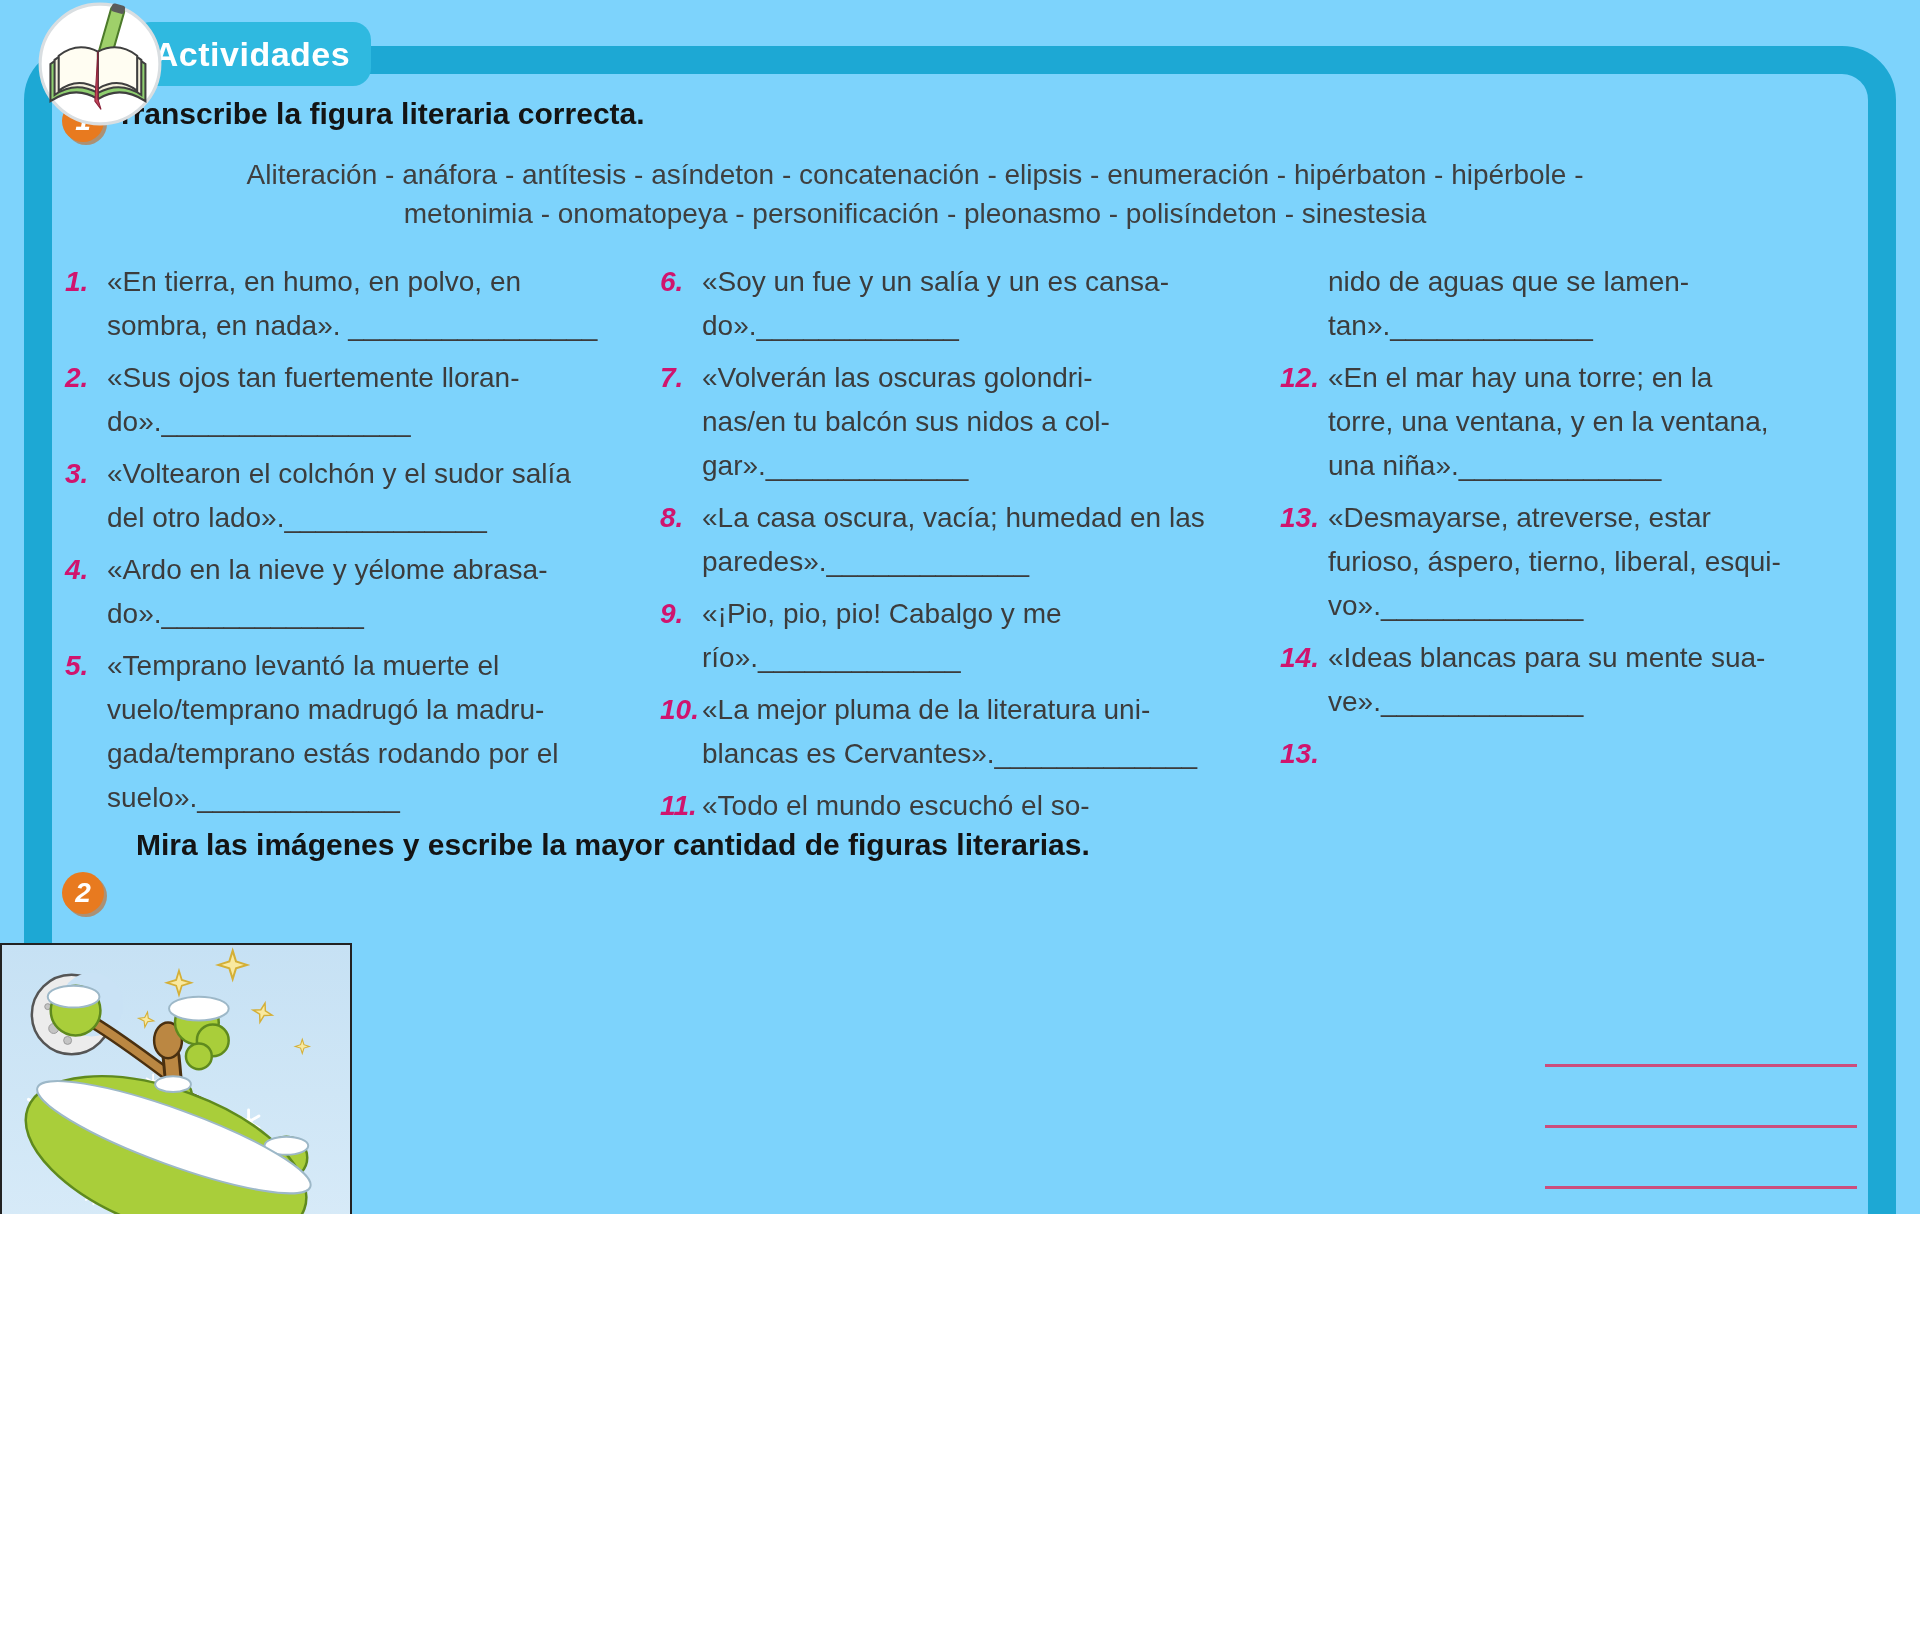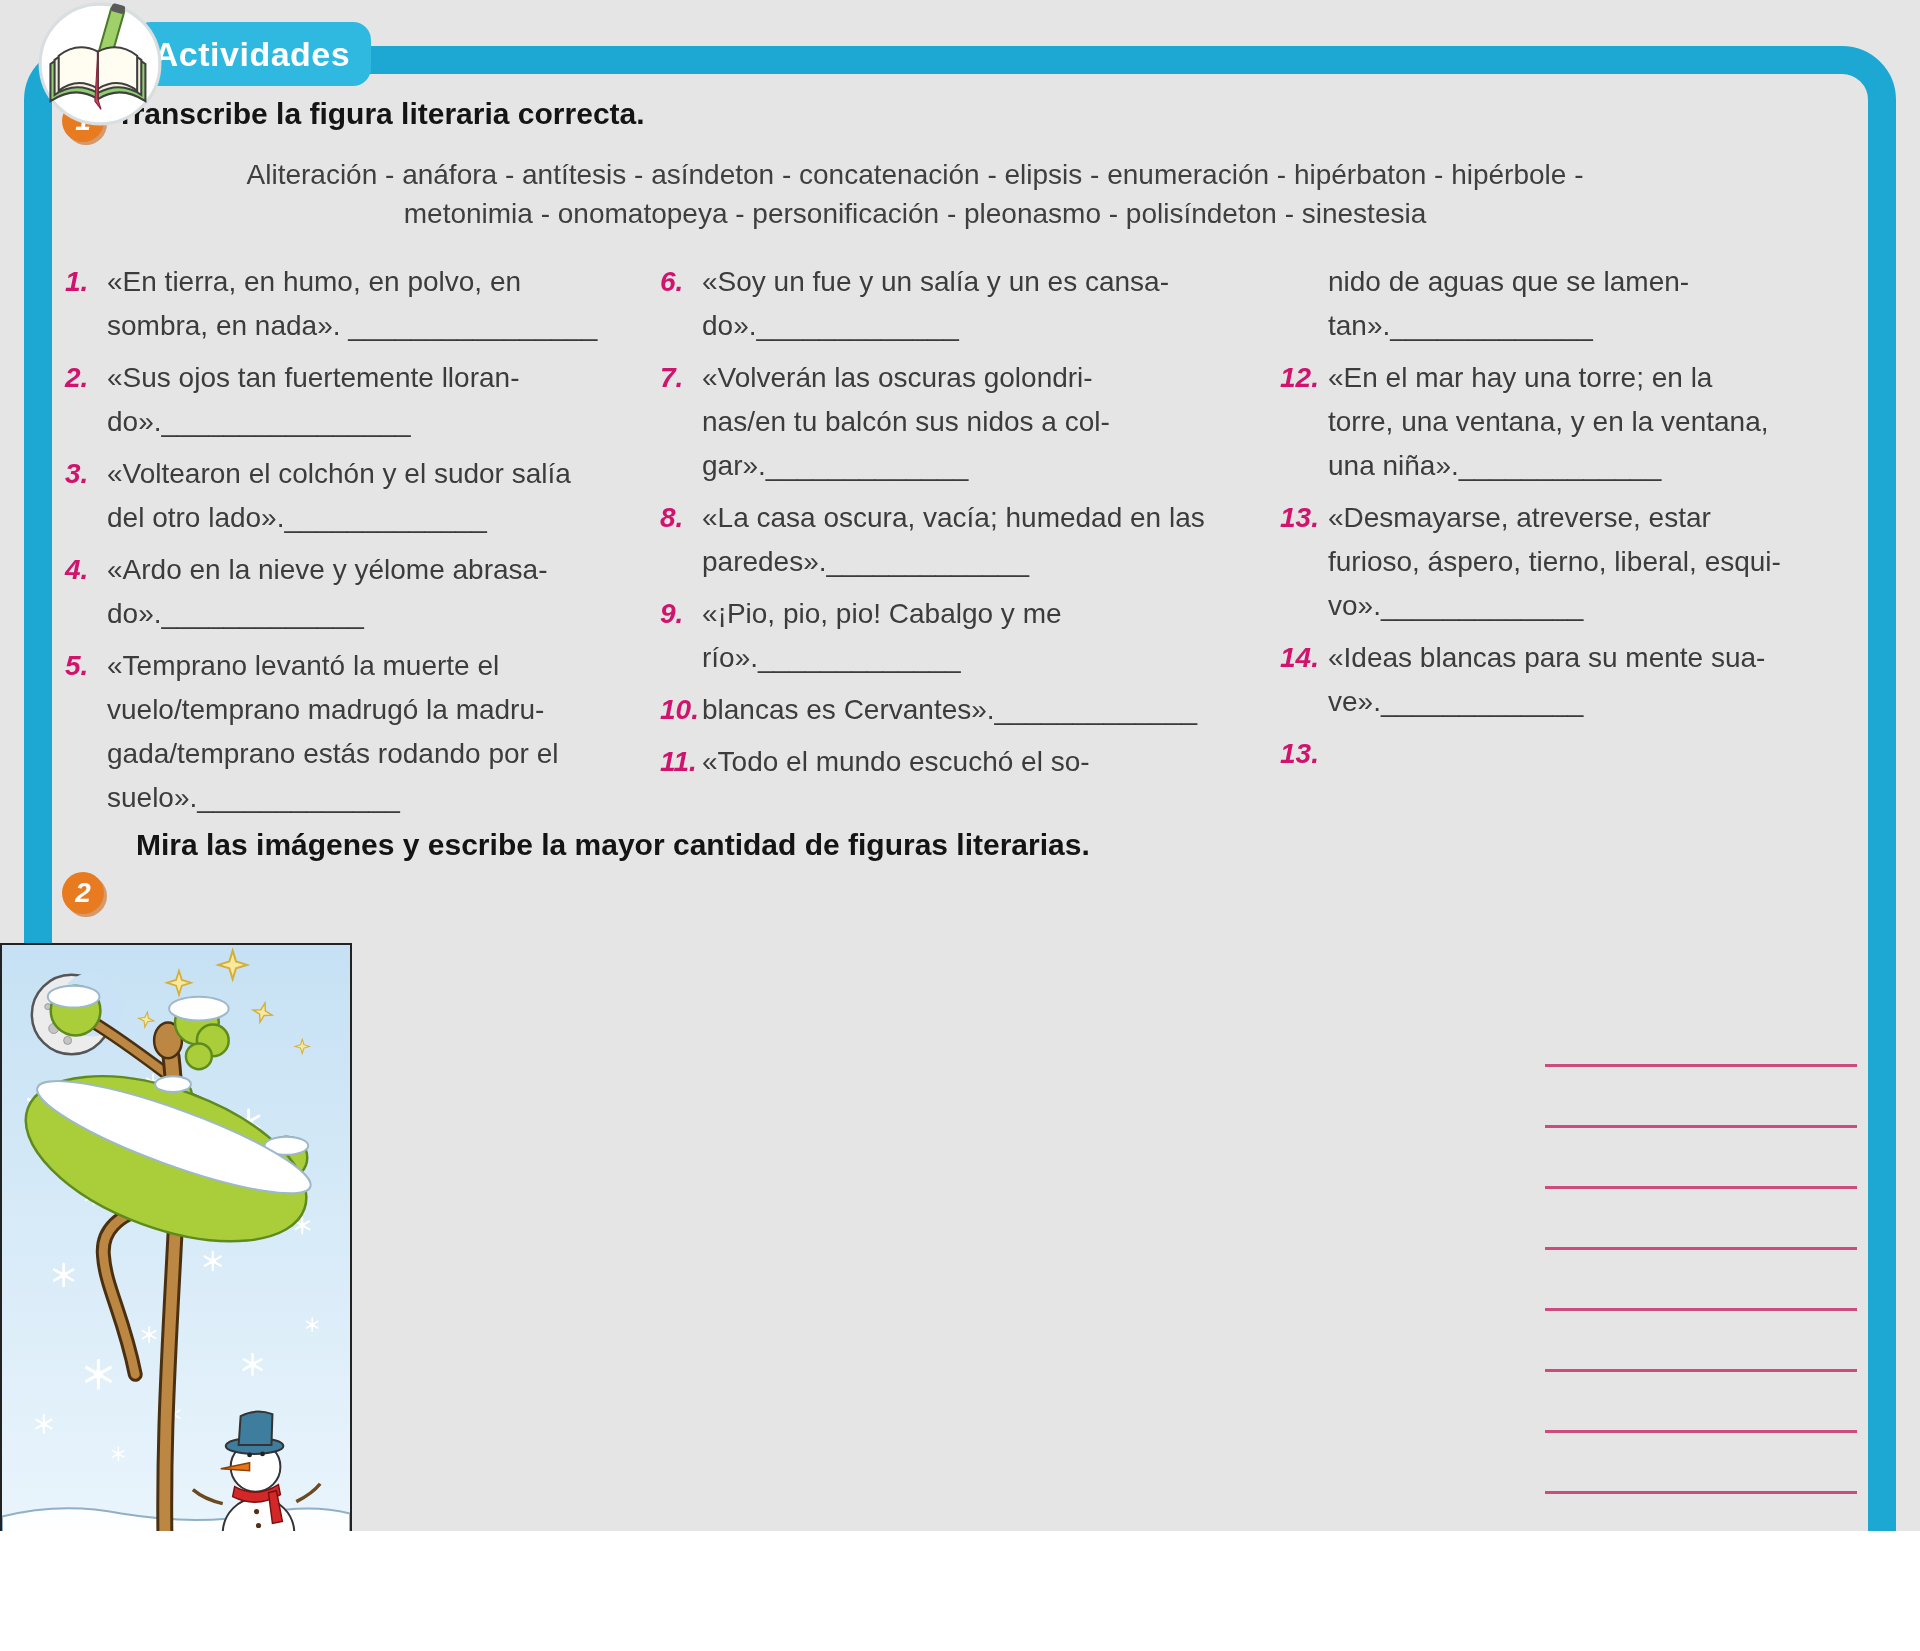--- a/index.html
+++ b/index.html
@@ -1,16 +1,16 @@
 <!DOCTYPE html>
 <html style="--cyan: #1da8d4; --tab-cyan: #2fb9e0; --orange: #e87a1f; --pink-num: #d0146e; --pink-line: #cc4d7d;"><head>
 <meta charset="utf-8">
 <style>
   html,body{margin:0;padding:0;background:#fff;}
-  .page{position:relative;width:1920px;height:1531px;background:#e5e5e5;overflow:hidden;
+  .page{position:relative;width:1920px;height:1214px;background:#7dd3fc;overflow:hidden;
         font-family:"Liberation Sans",sans-serif;color:#3c3c3c;}
   .frame{position:absolute;left:24px;top:46px;width:1872px;height:1588px;box-sizing:border-box;
          border:28px solid var(--cyan,#1da8d4);border-radius:54px;}
   .tab{position:absolute;left:133px;top:22px;width:238px;height:64px;background:var(--tab-cyan,#2fb9e0);
        border-radius:18px;z-index:3;display:flex;align-items:center;justify-content:center;}
   .tab span{color:#fff;font-weight:bold;font-size:34px;letter-spacing:.5px;}
   .logo{position:absolute;left:36px;top:0;width:128px;height:128px;z-index:4;}
   .badge{position:absolute;width:42px;height:42px;border-radius:50%;background:var(--orange,#e87a1f);
          box-shadow:3px 3px 0 rgba(201,102,26,.6);display:flex;align-items:center;justify-content:center;z-index:2;}
   .badge span{color:#fff;font-weight:bold;font-style:italic;font-size:28px;}
@@ -133,20 +133,21 @@
         <div class="item">
           <span class="num">9.</span>
           <div class="lines">
             <div>«¡Pio, pio, pio! Cabalgo y me</div>
             <div>río»._____________</div>
           </div>
         </div>
         <div class="item">
           <span class="num">10.</span>
           <div class="lines">
+            <div>«La mejor pluma de la literatura uni-</div>
             <div>blancas es Cervantes»._____________</div>
           </div>
         </div>
         <div class="item">
           <span class="num">11.</span>
           <div class="lines">
             <div>«Todo el mundo escuchó el so-</div>
           </div>
         </div>
       </div>

